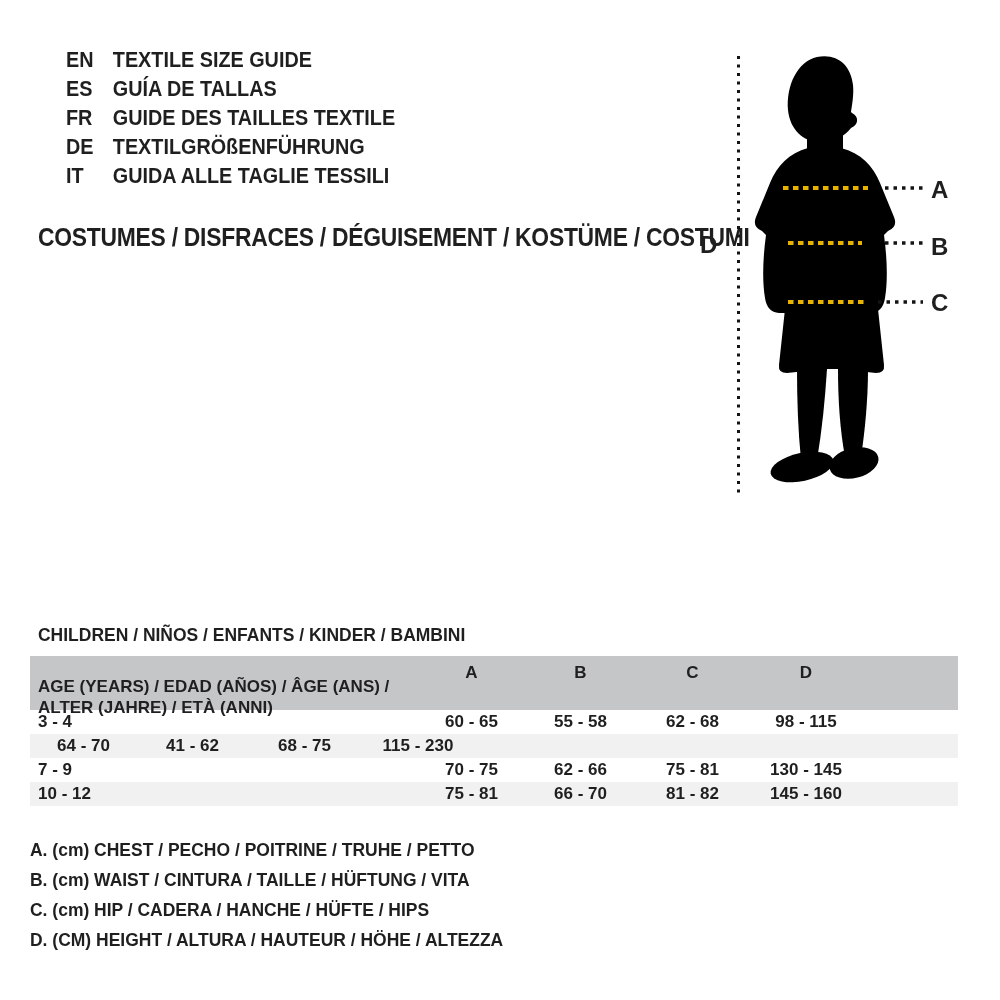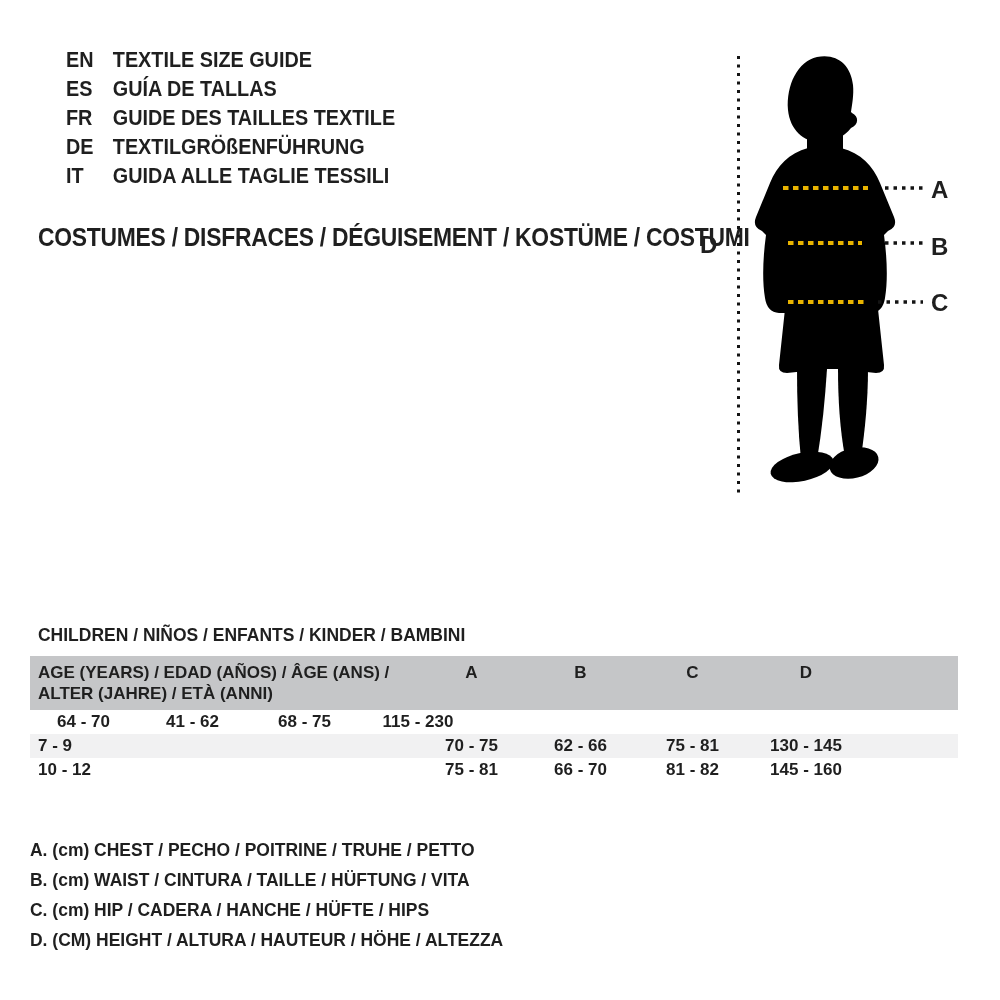--- a/index.html
+++ b/index.html
@@ -29,21 +29,21 @@
   .lbl-d{left:5px;top:182px;}
 
   
   .section-title{left:38px;top:624px;font-size:19px;font-weight:700;margin:0;
     transform:scaleX(0.92);transform-origin:left top;white-space:nowrap;}
 
   
   .size-table{left:30px;top:656px;width:928px;font-weight:700;}
   .t-row{display:flex;align-items:center;}
   .t-head{background:#c5c6c8;height:54px;font-size:17px;align-items:flex-start;}
-  .t-head .cell-age{padding-top:6px;line-height:21px;}
+  .t-head .cell-age{padding-top:20px;line-height:21px;}
   .t-head .cell{padding-top:6px;line-height:21px;}
   .t-data{height:24px;font-size:17px;line-height:24px;}
   .t-data:nth-child(odd){background:#f1f1f2;}
   .cell-age{width:380px;padding-left:8px;}
   .cell{text-align:center;}
   .col-a{width:107px;}
   .col-b{width:111px;}
   .col-c{width:113px;}
   .col-d{width:114px;}
   .cell-fill{flex:1;}
@@ -137,20 +137,28 @@
       <div>ALTER (JAHRE) / ETÀ (ANNI)</div>
     </div>
     <div class="cell col-a">A</div>
     <div class="cell col-b">B</div>
     <div class="cell col-c">C</div>
     <div class="cell col-d">D</div>
     <div class="cell-fill"></div>
   </div>
 
   <div class="t-row t-data">
+    <div class="cell-age">3 - 4</div>
+    <div class="cell col-a">60 - 65</div>
+    <div class="cell col-b">55 - 58</div>
+    <div class="cell col-c">62 - 68</div>
+    <div class="cell col-d">98 - 115</div>
+    <div class="cell-fill"></div>
+  </div>
+  <div class="t-row t-data">
     <div class="cell col-a">64 - 70</div>
     <div class="cell col-b">41 - 62</div>
     <div class="cell col-c">68 - 75</div>
     <div class="cell col-d">115 - 230</div>
     <div class="cell-fill"></div>
   </div>
   <div class="t-row t-data">
     <div class="cell-age">7 - 9</div>
     <div class="cell col-a">70 - 75</div>
     <div class="cell col-b">62 - 66</div>

